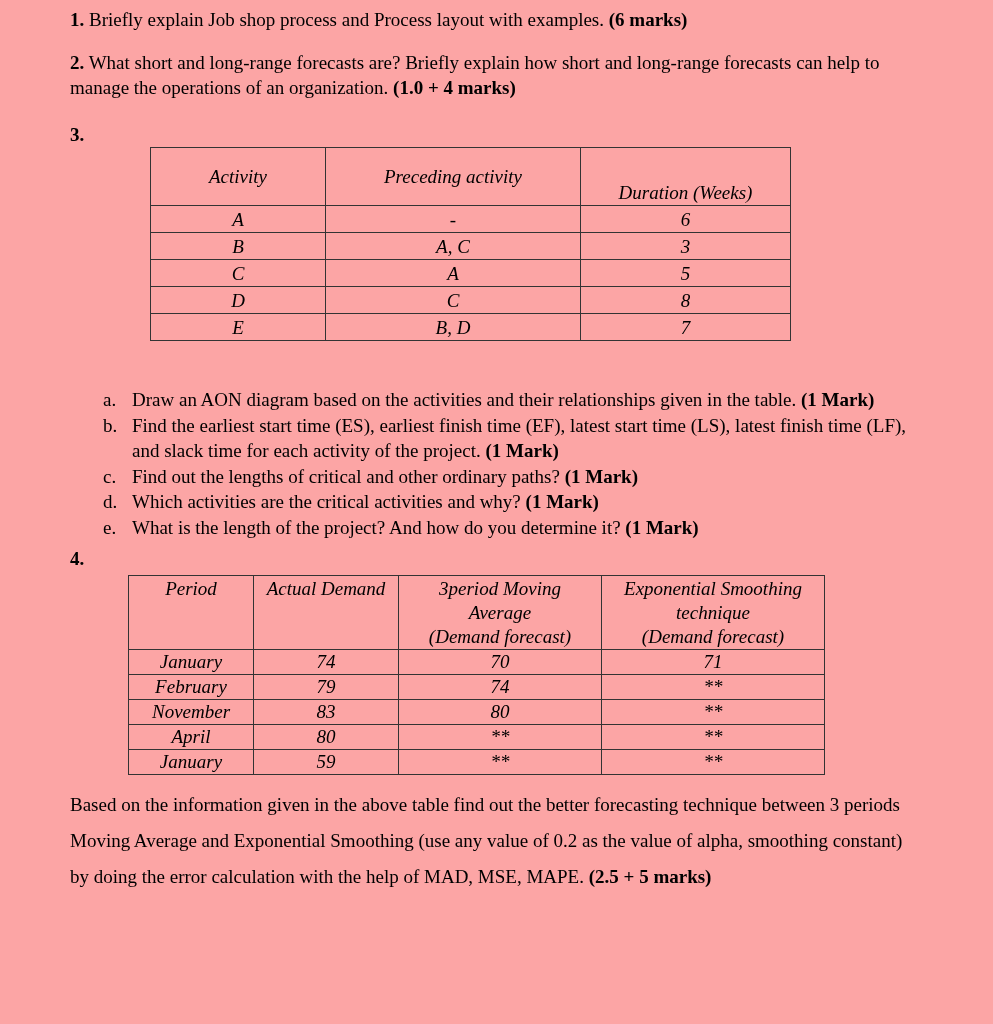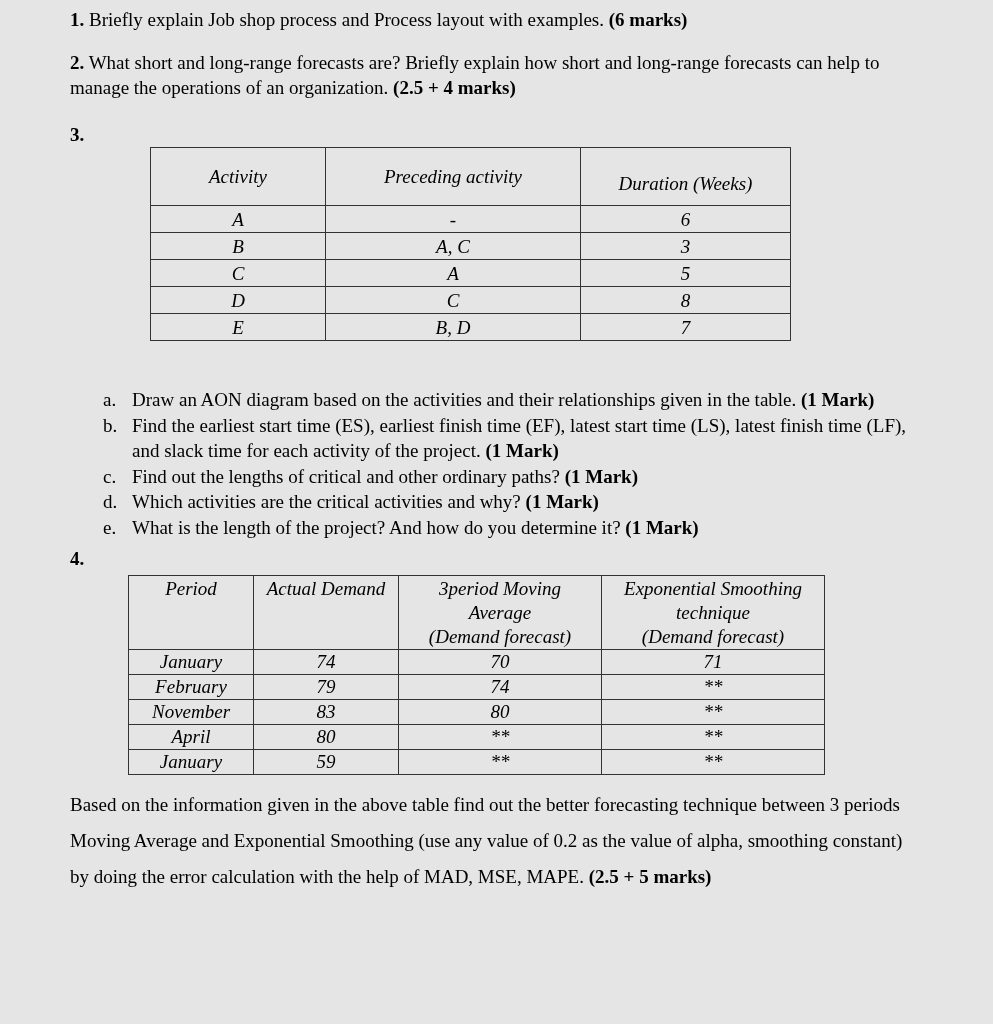--- a/index.html
+++ b/index.html
@@ -1,42 +1,42 @@
 <!DOCTYPE html>
 <html><head>
 <meta charset="utf-8">
 <style>
   * { box-sizing: border-box; }
   html, body { margin: 0; padding: 0; background: #ffffff; }
   .page {
     position: relative;
     width: 993px;
     height: 1024px;
-    background: #e5e5e5;
+    background: #fca5a5;
     color: #000000;
     font-family: "Liberation Serif", serif;
     font-size: 19px;
     line-height: 25px;
     padding: 7px 73px 0 70px;
     overflow: hidden;
   }
   p { margin: 0; }
   .bold { font-weight: bold; }
 
   .q2 { margin-top: 18px; }
 
   .qnum { font-weight: bold; }
   .q3num { margin-top: 22px; }
 
   table { border-collapse: collapse; font-style: italic; }
   th, td { border: 1px solid #333333; font-weight: normal; text-align: center; padding: 0 6px; }
 
   .t3 { margin: 0 0 0 80px; }
   .t3 th { height: 58px; vertical-align: middle; }
-  .t3 th.col3 { vertical-align: bottom; padding-bottom: 9px; }
+  .t3 th.col3 { vertical-align: bottom; }
   .t3 td { height: 27px; }
   .t3 .col1 { width: 175px; }
   .t3 .col2 { width: 255px; }
   .t3 .col3 { width: 210px; }
 
   .sublist { margin-top: 46px; padding-left: 33px; line-height: 25.5px; }
   .subitem { display: flex; }
   .subitem .letter { width: 29px; flex: none; }
   .subitem .body { flex: 1; }
 
@@ -55,21 +55,21 @@
 </head>
 <body>
 
 <div class="page">
 
   <p>
     <span class="bold">1.</span><span> Briefly explain Job shop process and Process layout with examples.  </span><span class="bold">(6 marks)</span>
   </p>
 
   <p class="q2">
-    <span class="bold">2.</span><span> What short and long-range forecasts are? Briefly explain how short and long-range forecasts can help to manage the operations of an organization. </span><span class="bold">(2.5 + 4 marks)</span>
+    <span class="bold">2.</span><span> What short and long-range forecasts are? Briefly explain how short and long-range forecasts can help to manage the operations of an organization. </span><span class="bold">(1.0 + 4 marks)</span>
   </p>
 
   <p class="qnum q3num">3.</p>
 
   <table class="t3">
     <tbody>
       <tr>
         <th class="col1">Activity</th>
         <th class="col2">Preceding activity</th>
         <th class="col3">Duration (Weeks)</th>

